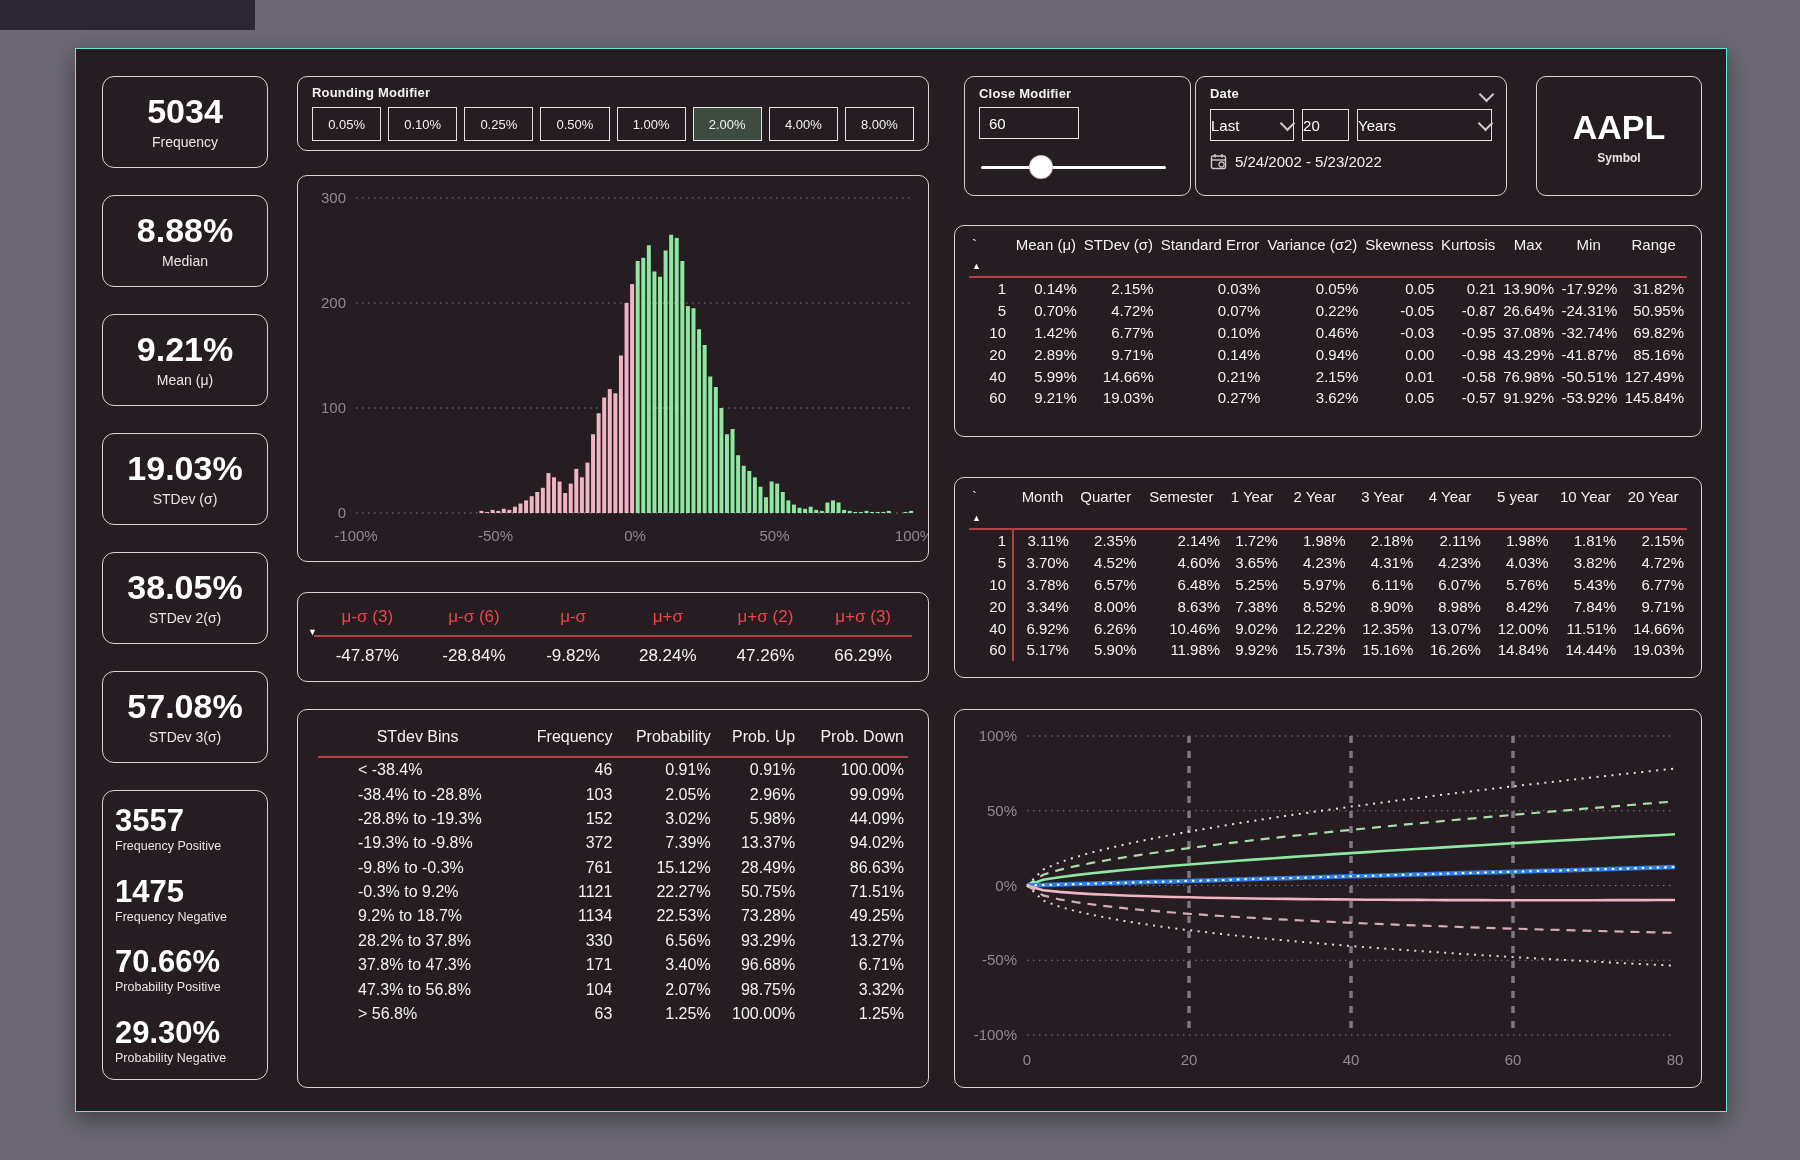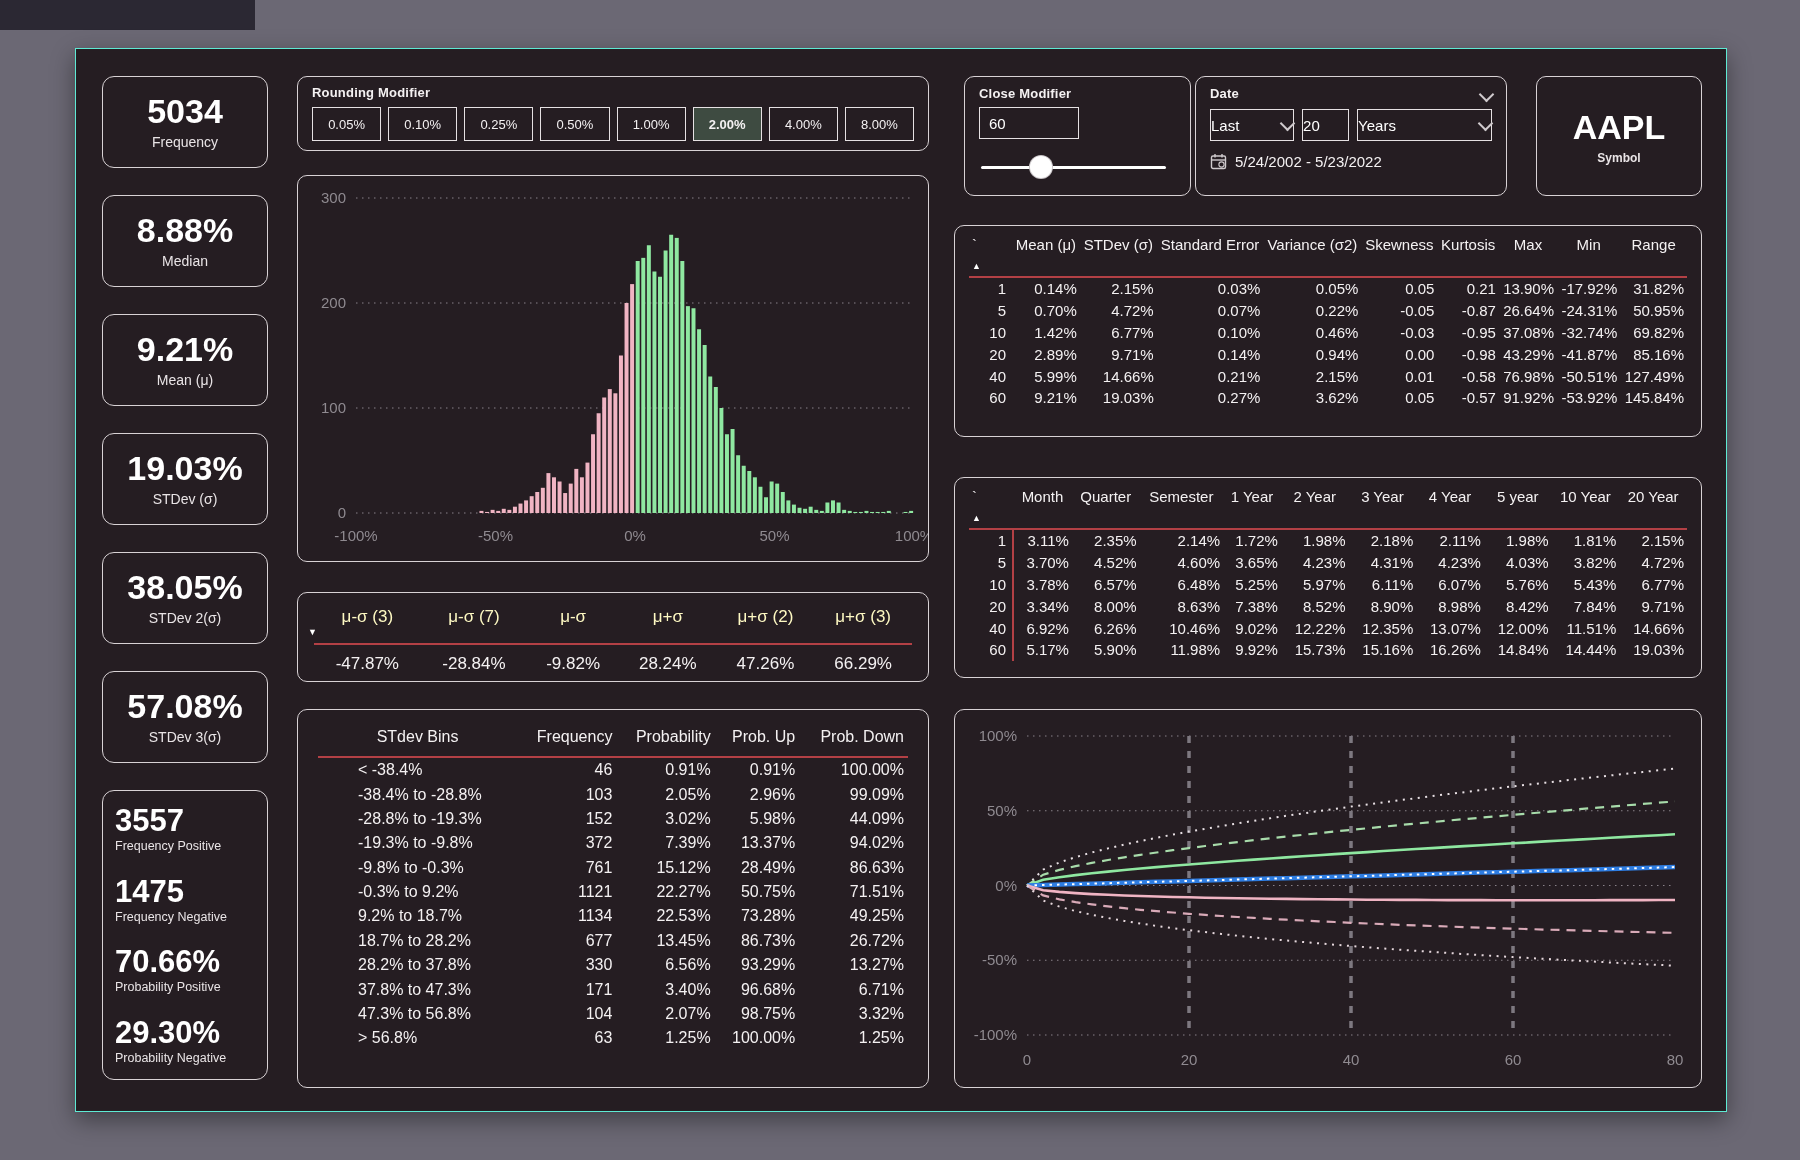--- a/index.html
+++ b/index.html
@@ -16,25 +16,25 @@
   .kpi-label{font-size:14px;color:#e9e4e6;margin-top:5px;}
   .combo-card{border:1px solid #d8d2d5;border-radius:12px;height:290px;box-sizing:border-box;padding:14px 12px;display:flex;flex-direction:column;justify-content:space-between;}
   .combo-value{font-size:31px;font-weight:600;color:#ffffff;line-height:1;}
   .combo-label{font-size:12.5px;color:#e9e4e6;margin-top:3px;}
 
   
   .mid-col{position:absolute;left:221px;top:27px;width:632px;}
   .rounding-panel{left:0;top:0;width:632px;height:75px;padding:8px 14px;}
   .rbtn-row{display:flex;gap:7px;margin-top:7px;}
   .rbtn{flex:1;height:32px;border:1px solid #e6e1e3;background:transparent;color:#f4f1f2;font-size:13px;display:flex;align-items:center;justify-content:center;cursor:pointer;}
-  .rbtn.sel{background:#3e4b41;font-weight:bold;}
+  .rbtn.sel{background:#3e4b41;}
   .hist-panel{left:0;top:99px;width:632px;height:387px;}
   .sigma-panel{left:0;top:516px;width:632px;height:90px;padding:10px 16px 8px;}
   .sigma-table{width:100%;border-collapse:collapse;}
-  .sigma-table th{font-size:17px;font-weight:normal;color:#fef9c3;text-align:center;padding:4px 2px 16px;border-bottom:2px solid #b34045;}
+  .sigma-table th{font-size:17px;font-weight:normal;color:#ef4444;text-align:center;padding:4px 2px 8px;border-bottom:2px solid #b34045;}
   .sigma-table td{font-size:17px;color:#f4f1f2;text-align:center;padding:9px 2px 2px;}
   .sort-mark{position:absolute;left:10px;top:34px;font-size:9px;color:#ffffff;}
   .bins-panel{left:0;top:633px;width:632px;height:379px;padding:12px 20px;}
   .bins-table{width:100%;border-collapse:collapse;}
   .bins-table th{font-size:16px;font-weight:normal;color:#f4f1f2;padding:6px 4px 10px;border-bottom:2px solid #b34045;text-align:right;}
   .bins-table th:first-child{text-align:center;}
   .bins-table td{font-size:16px;color:#f4f1f2;padding:3.2px 4px;text-align:right;}
   .bins-table td:first-child{text-align:left;padding-left:40px;}
 
   
@@ -228,21 +228,21 @@
             <rect x="611.12" y="334.9" width="3.98" height="2.1000000000000227" fill="#8fe8a1"></rect>
           </svg>
       </div>
 
       <div class="panel sigma-panel">
         <span class="sort-mark">▼</span>
         <table class="sigma-table">
           <thead>
               <tr id="sigma-head">
                 <th>μ-σ (3)</th>
-                <th>μ-σ (7)</th>
+                <th>μ-σ (6)</th>
                 <th>μ-σ</th>
                 <th>μ+σ</th>
                 <th>μ+σ (2)</th>
                 <th>μ+σ (3)</th>
               </tr>
             </thead>
           <tbody>
               <tr id="sigma-body">
                 <td>-47.87%</td>
                 <td>-28.84%</td>
@@ -308,27 +308,20 @@
                 <td>22.27%</td>
                 <td>50.75%</td>
                 <td>71.51%</td>
               </tr>
               <tr>
                 <td>9.2% to 18.7%</td>
                 <td>1134</td>
                 <td>22.53%</td>
                 <td>73.28%</td>
                 <td>49.25%</td>
-              </tr>
-              <tr>
-                <td>18.7% to 28.2%</td>
-                <td>677</td>
-                <td>13.45%</td>
-                <td>86.73%</td>
-                <td>26.72%</td>
               </tr>
               <tr>
                 <td>28.2% to 37.8%</td>
                 <td>330</td>
                 <td>6.56%</td>
                 <td>93.29%</td>
                 <td>13.27%</td>
               </tr>
               <tr>
                 <td>37.8% to 47.3%</td>

